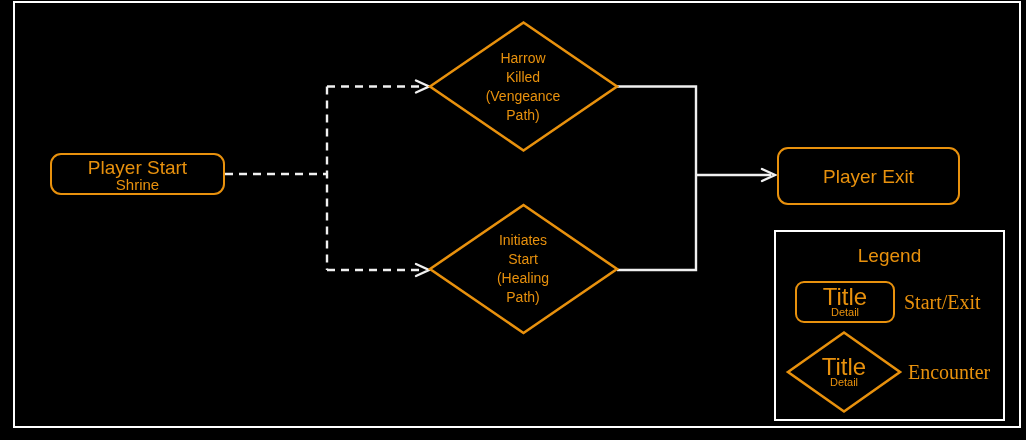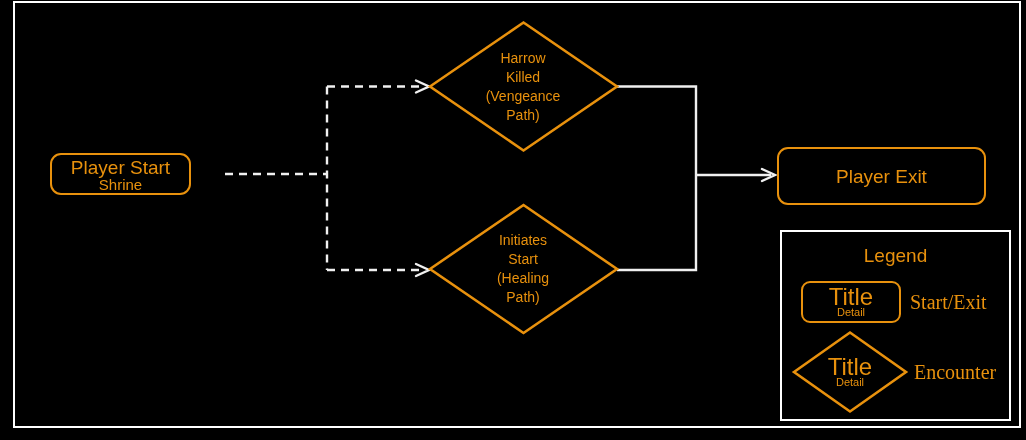--- a/index.html
+++ b/index.html
@@ -22,33 +22,33 @@
   svg.edges{position:absolute;left:0;top:0;}
   .edge-dashed{stroke:var(--line);stroke-width:2.4;fill:none;stroke-dasharray:8 6;}
   .edge-solid{stroke:var(--line);stroke-width:2.4;fill:none;}
   .arrowhead{stroke:var(--line);stroke-width:2.4;fill:none;stroke-linecap:round;stroke-linejoin:miter;}
   .diamond-shape{stroke:var(--accent);stroke-width:2.6;fill:none;stroke-linejoin:miter;}
   .node{
     position:absolute;border:2px solid var(--accent);border-radius:11px;
     display:flex;flex-direction:column;align-items:center;justify-content:center;
     text-align:center;background:var(--bg);
   }
-  .node-start{left:50px;top:153px;width:141px;height:42px;}
-  .node-exit{left:777px;top:147px;width:209px;height:58px;}
+  .node-start{left:50px;top:153px;width:175px;height:42px;}
+  .node-exit{left:777px;top:147px;width:183px;height:58px;}
   .node-title{font-size:19px;line-height:21px;}
   .node-detail{font-size:15px;line-height:13px;}
   .dlabel{
     position:absolute;width:170px;text-align:center;
     font-size:14px;line-height:19px;
   }
   .dlabel-top{left:438px;top:49px;}
   .dlabel-bottom{left:438px;top:231px;}
   .legend{
     position:absolute;left:774px;top:230px;width:231px;height:191px;
-    border:2px solid var(--frame);background:var(--bg);margin-left:6px;
+    border:2px solid var(--frame);background:var(--bg);
   }
   .legend-title{
     position:absolute;left:0;top:13px;width:100%;text-align:center;
     font-size:19px;line-height:21px;
   }
   .legend-sample-rect{
     position:absolute;left:19px;top:49px;width:100px;height:42px;
     border:2px solid var(--accent);border-radius:9px;
     display:flex;flex-direction:column;align-items:center;justify-content:center;
     text-align:center;

